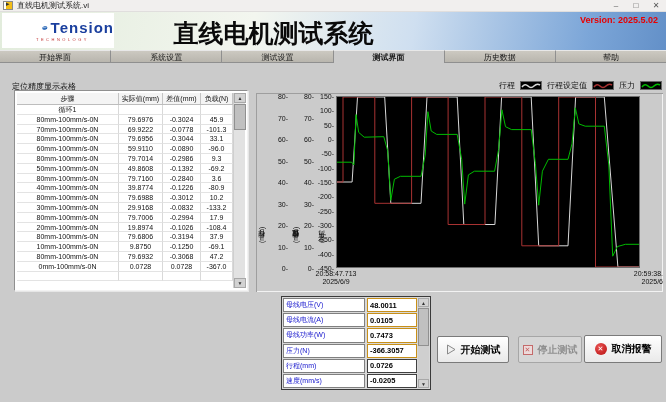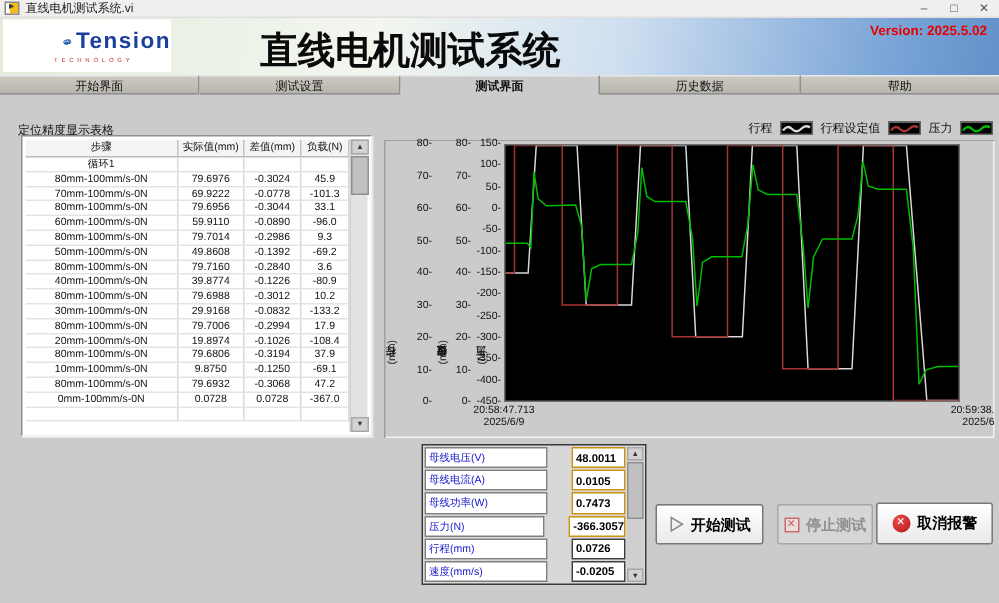--- a/index.html
+++ b/index.html
@@ -57,21 +57,21 @@
   .plot svg { display:block; }
   .vlabel { position:absolute; top:30px; height:120px; display:flex; align-items:center; writing-mode:vertical-rl; transform:rotate(180deg); font-size:7px; color:#111; }
   .ticks { position:absolute; top:0; bottom:0; font-size:7px; color:#111; }
   .tick { position:absolute; right:0; transform:translateY(-50%); white-space:nowrap; }
   .xlab { position:absolute; font-size:7px; color:#111; line-height:8px; }
   .xlab.left { left:30px; width:100px; top:177px; text-align:center; }
   .xlab.right { right:0; width:70px; top:177px; text-align:right; }
 
   
   .readouts { position:absolute; left:281px; top:296px; width:150px; height:94px; background:#d8d8d8; border:1px solid #3a3a3a; padding:1px 13px 1px 1px; display:flex; flex-direction:column; gap:1px; }
-  .ro-row { flex:1; display:flex; gap:16px; }
+  .ro-row { flex:1; display:flex; gap:2px; }
   .ro-label { width:82px; background:#fff; border:1px solid #808080; color:#1414cc; font-size:7px; display:flex; align-items:center; padding-left:2px; }
   .ro-value { flex:1; background:#fff; border:1px solid #404040; font-weight:bold; font-size:7.5px; display:flex; align-items:center; padding-left:2px; color:#000; }
   .ro-row.hl .ro-value { border-color:#c89018; }
   .ro-scroll { position:absolute; right:1px; top:1px; bottom:1px; width:11px; background:#cfcfcf; }
   .ro-scroll .sb-btn { width:11px; height:9px; line-height:8px; }
   .ro-scroll .sb-thumb { width:11px; top:10px; height:38px; }
 
   
   .btn { position:absolute; display:flex; align-items:center; justify-content:center; gap:5px;
     background:linear-gradient(#ffffff,#e9e9e9); border:1px solid #7a7a7a; border-radius:2px;
@@ -106,20 +106,21 @@
         <path d="M4 12 L8 5 L11 10 L14 4 L17 10 L21 5" stroke="#fff" stroke-width="2" fill="none"></path>
       </svg>
       <span class="logo-text">Tension</span>
     </div>
     <div class="logo-sub">TECHNOLOGY</div>
   </div>
 </div>
 
 <div class="tabbar">
     <div class="tab">开始界面</div>
+    <div class="tab">系统设置</div>
     <div class="tab">测试设置</div>
     <div class="tab active">测试界面</div>
     <div class="tab">历史数据</div>
     <div class="tab">帮助</div>
   </div>
 
 <div class="tbl-title">定位精度显示表格</div>
 <div class="tbl-frame">
   <div class="grid">
       <div class="g-row head">

